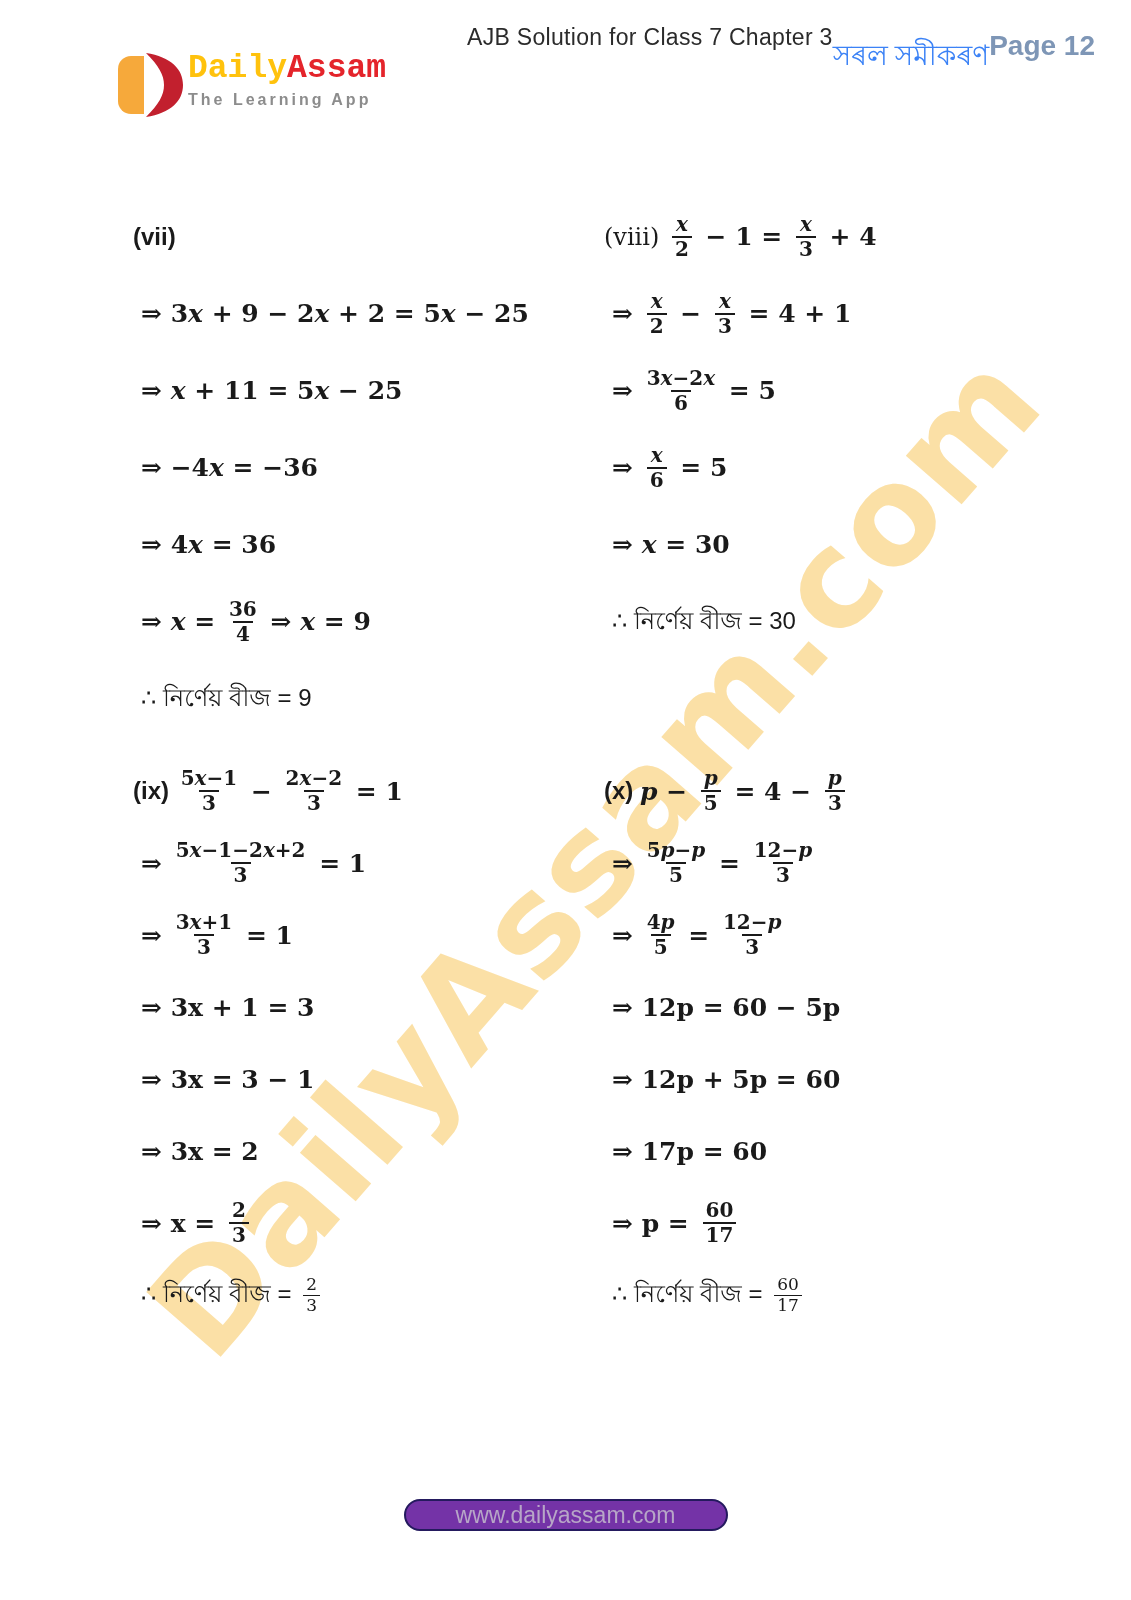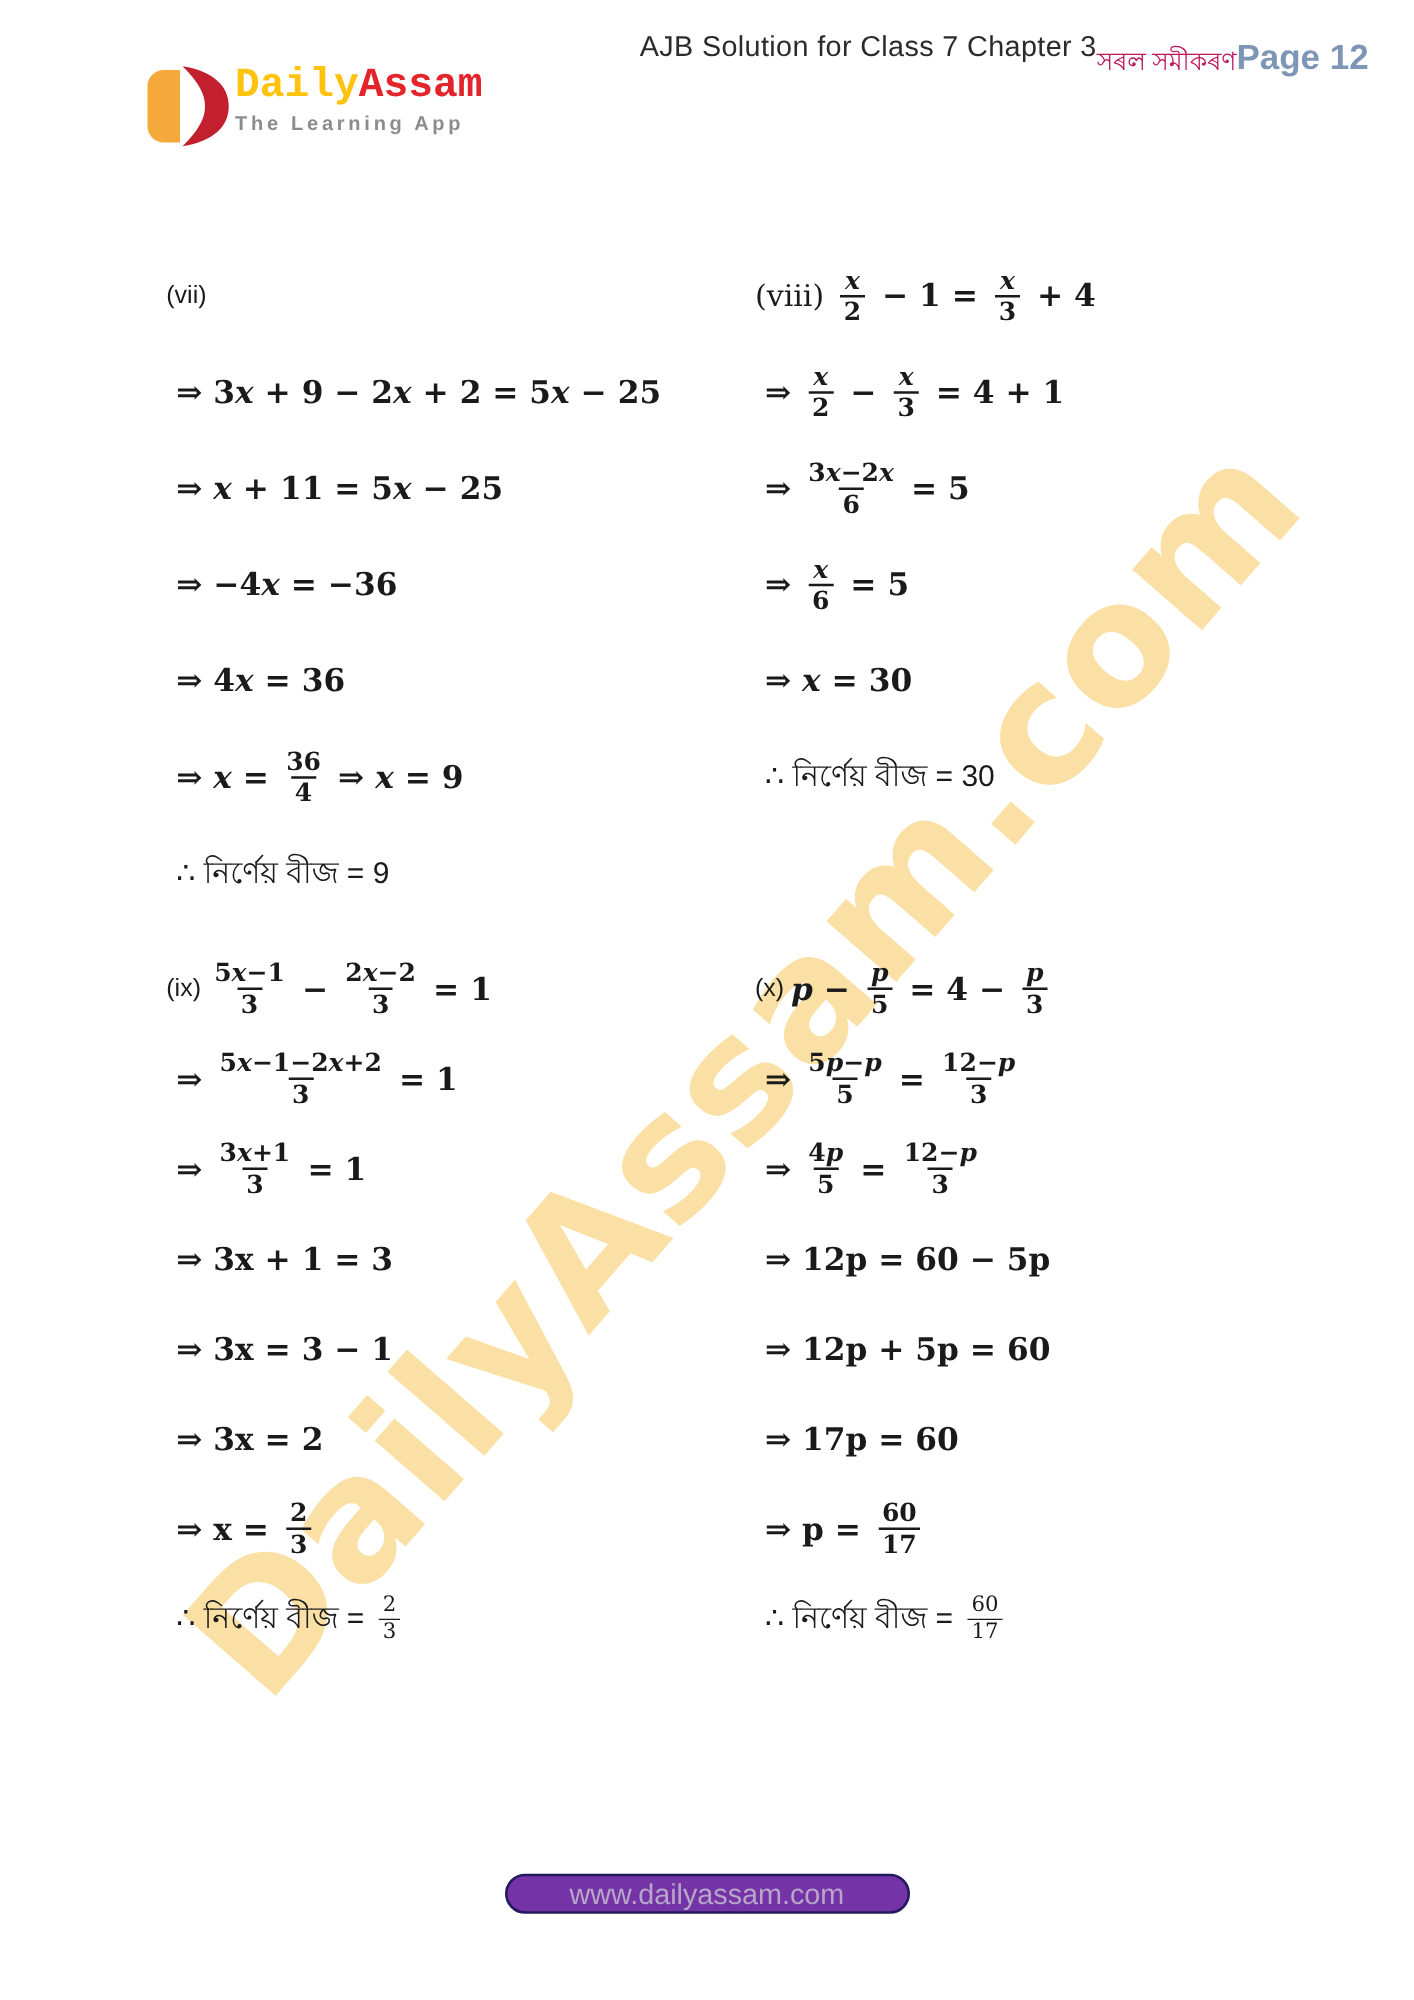--- a/index.html
+++ b/index.html
@@ -23,33 +23,33 @@
   .logo-bar{position:absolute;left:0;top:4px;width:26px;height:58px;
     background:var(--logo-bar);border-radius:13px 0 0 13px;}
   .logo-crescent{position:absolute;left:20px;top:0;}
   .logo-text{margin-left:4px;}
   .brand{font-family:Liberation Mono, monospace;font-weight:700;font-size:33px;line-height:1.0;}
   .brand .first{color:var(--brand-yellow);}
   .brand .second{color:var(--brand-red);}
   .tagline{margin-top:6px;color:var(--tagline-gray);font-weight:700;font-size:16px;letter-spacing:3px;}
   .hdr-right{position:absolute;right:36px;top:24px;display:flex;flex-direction:row;align-items:flex-start;}
   .hdr-title{color:#2b2b2b;font-size:23px;font-weight:500;letter-spacing:.3px;white-space:nowrap;}
-  .hdr-sub{margin-top:10px;color:#be185d;font-family:serif;font-size:20px;white-space:nowrap;}
+  .hdr-sub{margin-top:10px;color:#3b82f6;font-family:serif;font-size:28px;white-space:nowrap;}
   .hdr-page{margin-top:6px;color:var(--page-label-blue);font-weight:700;font-size:28px;}
   
   .content{position:absolute;left:133px;right:30px;top:198px;z-index:1;color:var(--ink);}
   .row{display:grid;grid-template-columns:471px 1fr;}
   .row.bot{margin-top:18px;}
   .eq-line{display:flex;align-items:center;padding-left:8px;
     font-family:"DejaVu Serif",serif;font-weight:700;font-size:25px;color:var(--ink);}
   .row.top .eq-line{min-height:77px;}
   .row.bot .eq-line{min-height:72px;}
   .eq-line:first-child{padding-left:0;}
   .eq-line span{white-space:pre;}
-  .eq-line .lbl{font-family:"Liberation Sans",sans-serif;font-weight:400;font-size:20px;}
+  .eq-line .lbl{font-family:"Liberation Sans",sans-serif;font-weight:700;font-size:24px;}
   .eq-line .lblp{font-family:"DejaVu Serif",serif;font-weight:400;font-size:24px;}
   .eq-line.concl{font-weight:400;font-size:24px;}
   .bn{font-family:Liberation Sans, sans-serif;}
   .frac{display:inline-flex;flex-direction:column;align-items:center;margin:0 5px;
     font-size:20px;line-height:1.15;}
   .frac .den{border-top:2px solid var(--ink);padding:0 3px;}
   .concl .frac{font-size:17px;}
   .concl .frac .den{border-top-width:1px;}
   
   .footer-pill{position:absolute;left:50%;top:1499px;transform:translateX(-50%);z-index:1;

